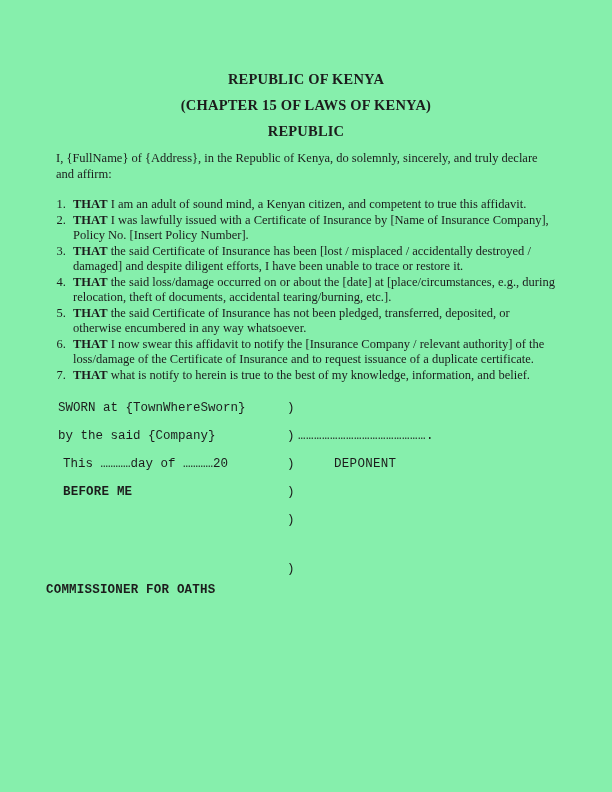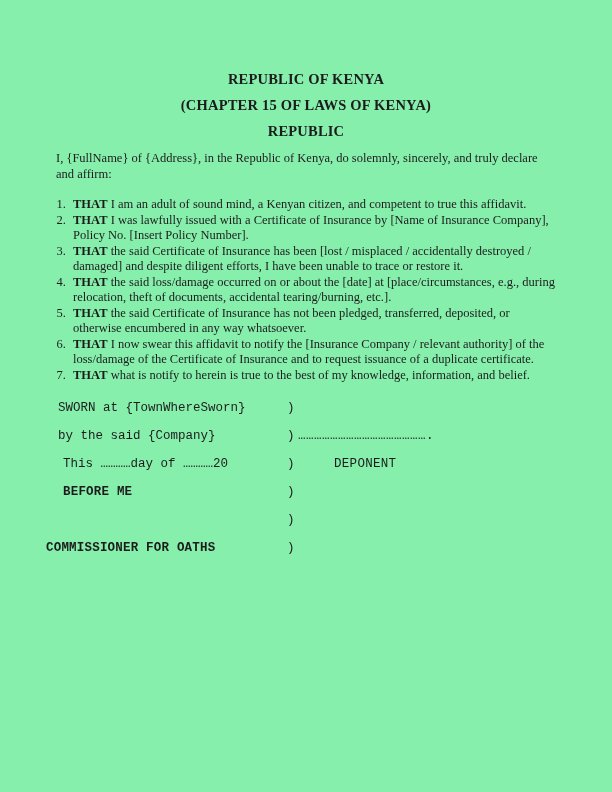--- a/index.html
+++ b/index.html
@@ -49,21 +49,21 @@
     min-height: 15.5px;
     font-family: Liberation Mono, monospace;
   }
   .jurat-row.bold .jurat-left { font-weight: bold; letter-spacing: 0.2px; }
   .jurat-left {
     flex: 0 0 229px;
     padding-left: 2px;
   }
   .jurat-row:nth-child(3) .jurat-left,
   .jurat-row:nth-child(4) .jurat-left { text-indent: 5px; }
-  .jurat-row:nth-child(6) .jurat-left { text-indent: -12px; }
+  .jurat-row:nth-child(6) .jurat-left { text-indent: -12px; margin-top: 42px; }
   .jurat-paren {
     flex: 0 0 11px;
   }
   .jurat-right {
     padding-left: 0px;
     letter-spacing: 0.5px;
   }
   .jurat-right.label {
     padding-left: 36px;
     letter-spacing: 0.3px;

